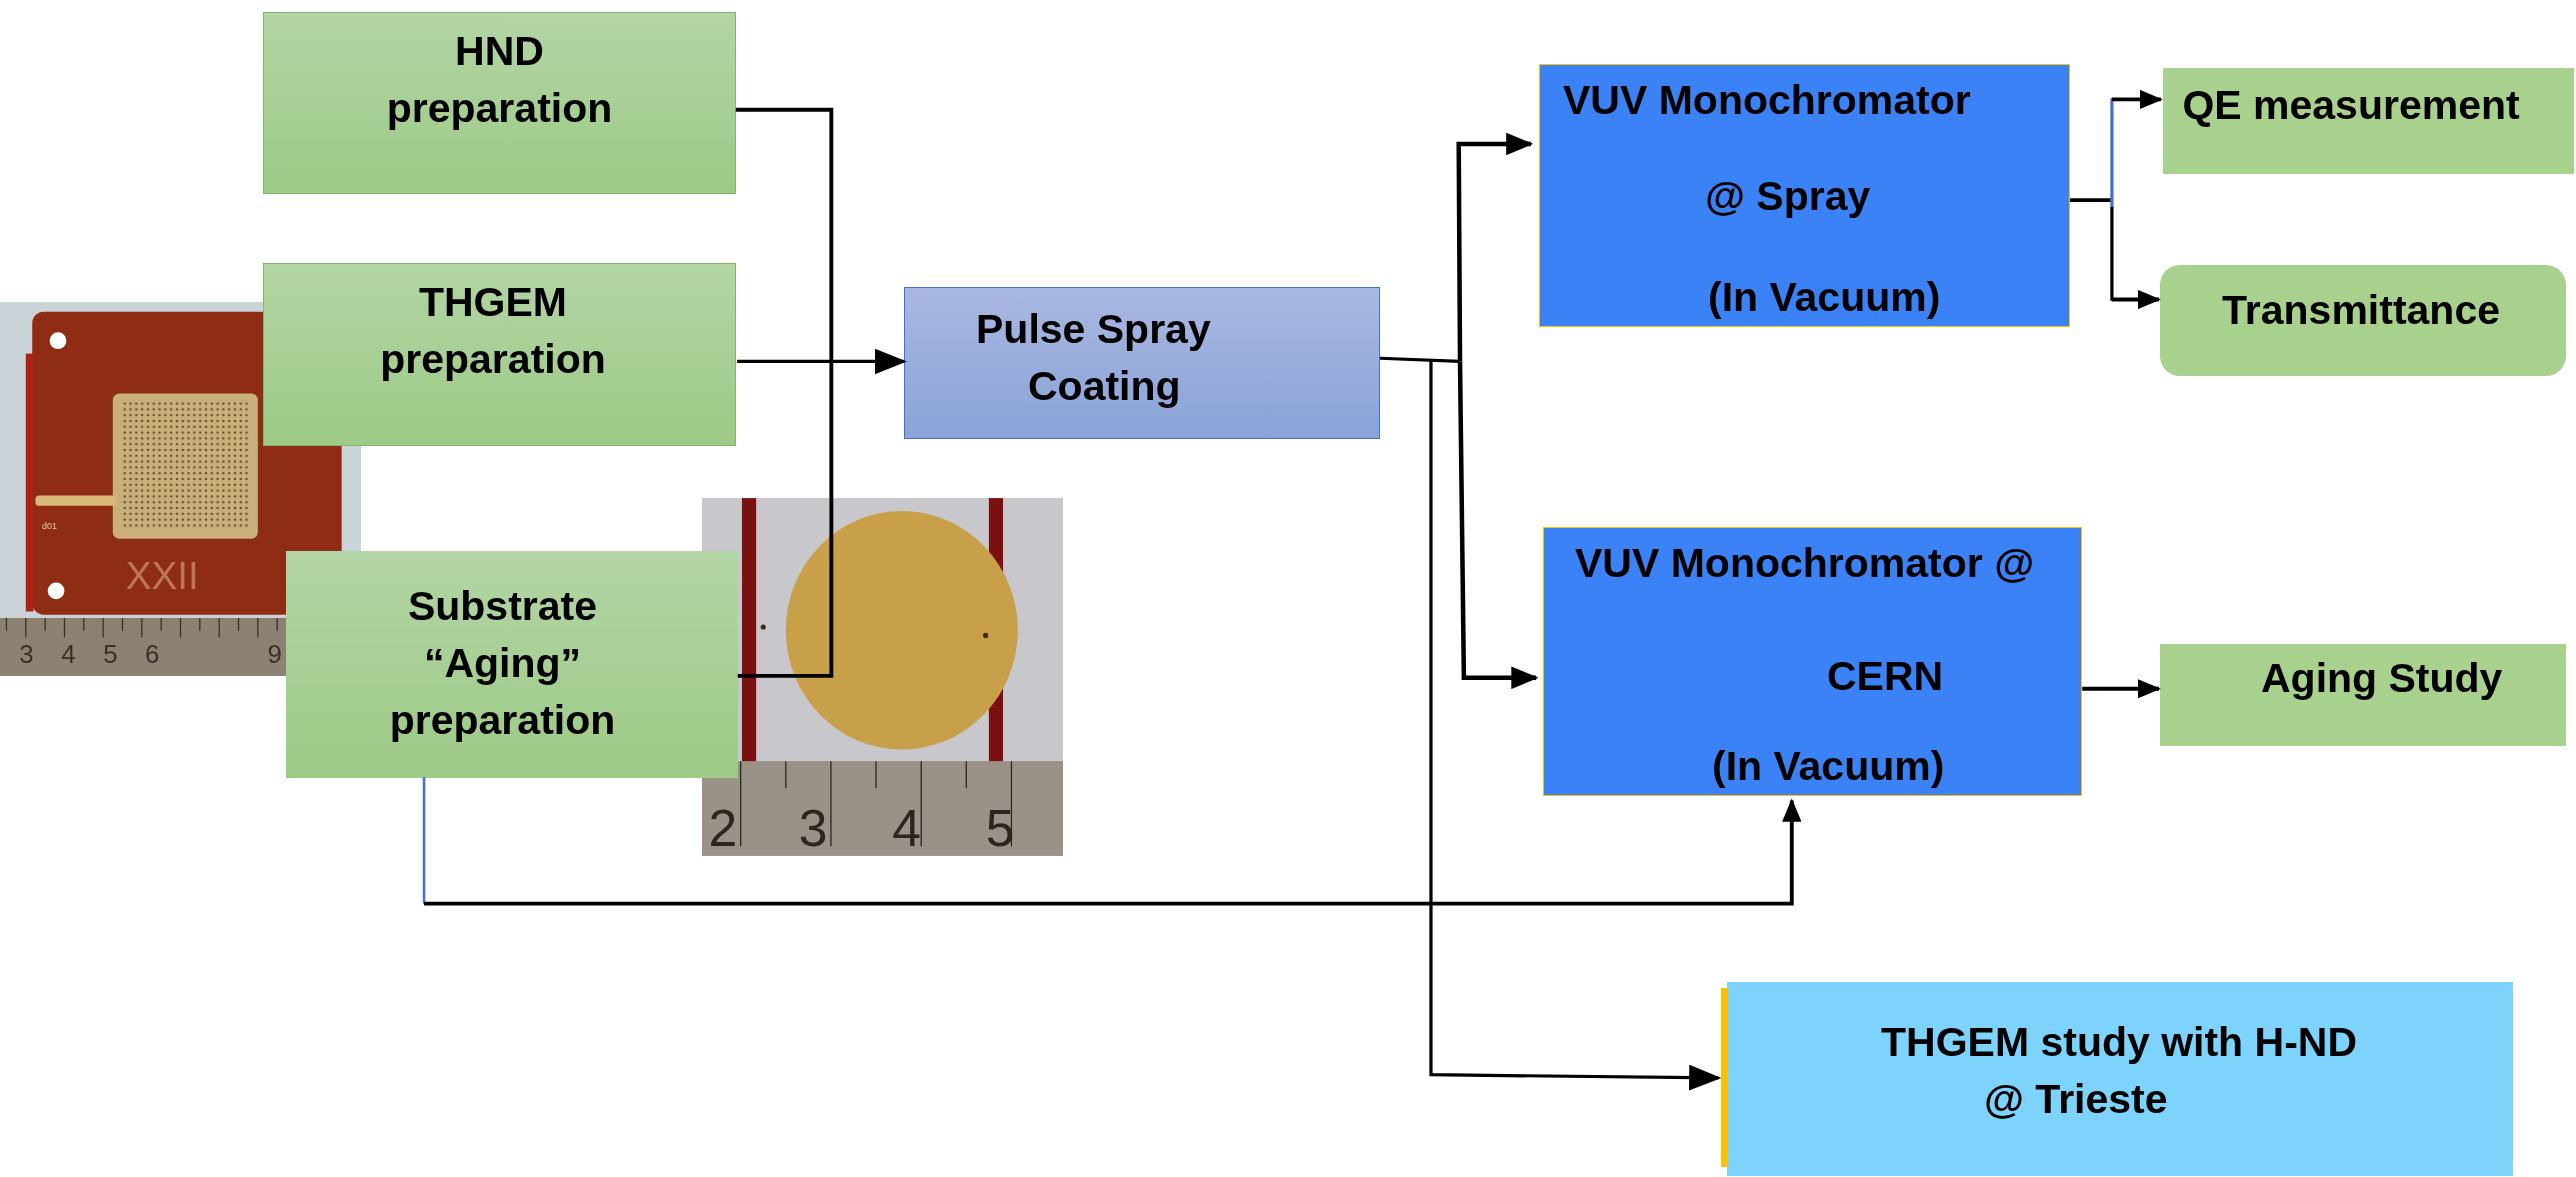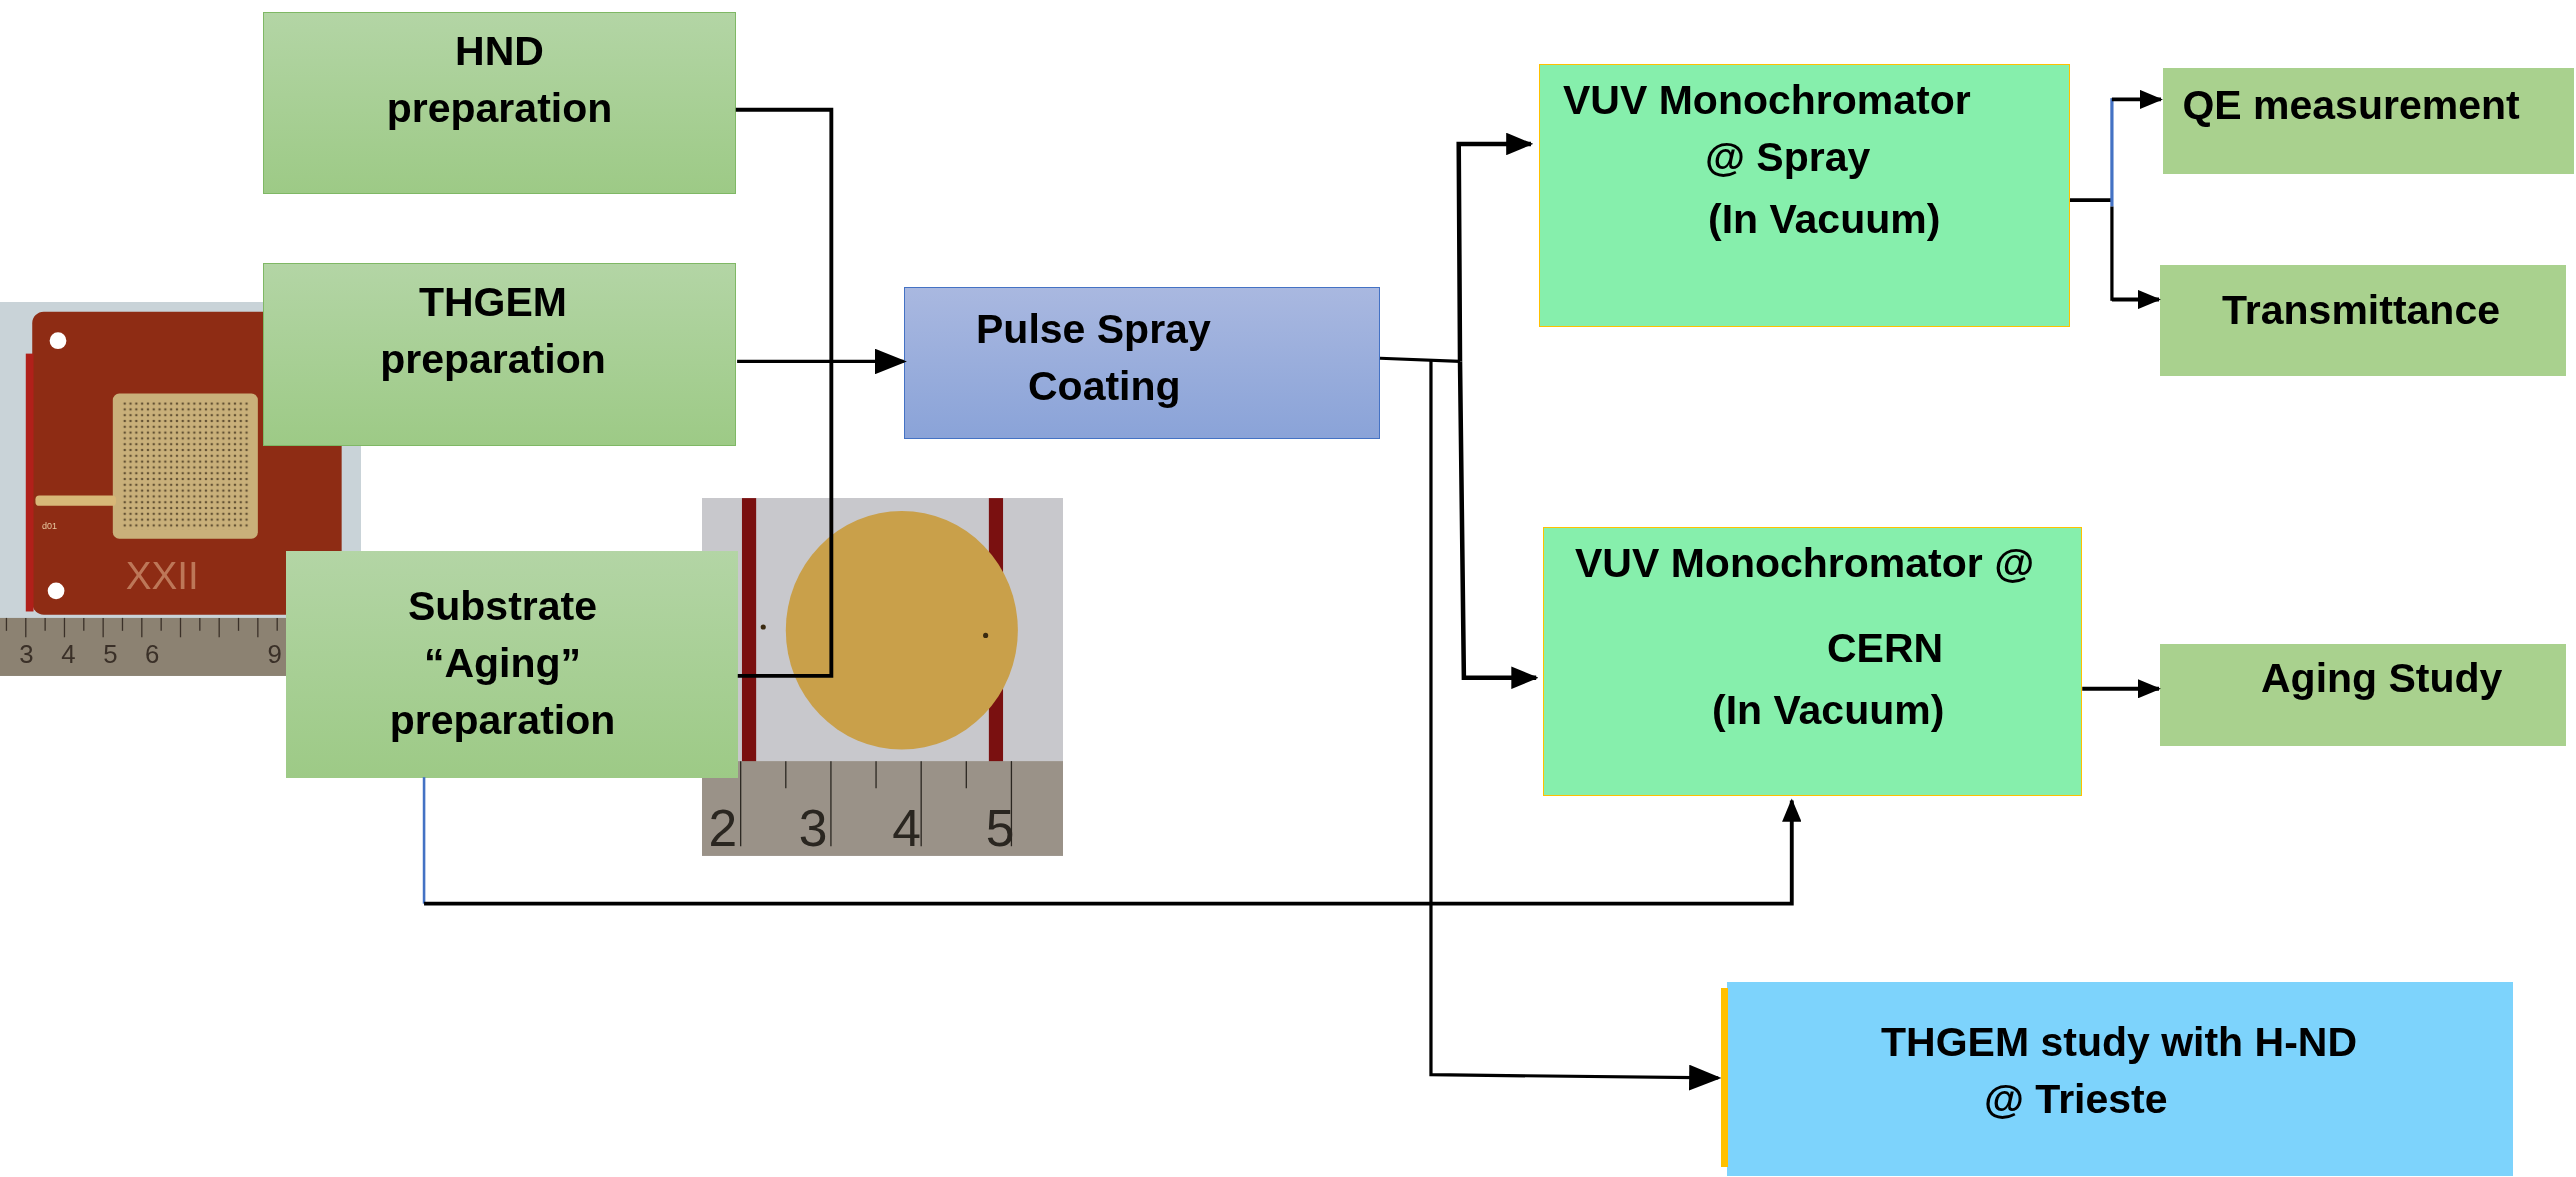--- a/index.html
+++ b/index.html
@@ -3,21 +3,21 @@
 <meta charset="utf-8">
 <style>
   html, body { margin:0; padding:0; background:#ffffff; }
   body { width:2576px; height:1178px; position:relative; overflow:hidden;
          font-family:"Liberation Sans", "DejaVu Sans", sans-serif; }
   .box { position:absolute; box-sizing:border-box; display:flex; flex-direction:column;
          color:#000; font-weight:bold; }
   .green { background:linear-gradient(#b3d5a5, #9dca86); border:1.9px solid #7fb865; }
   .green-flat { background:#a9d18e; }
   .blue { background:linear-gradient(#a9b8e0, #8aa3d8); border:1.9px solid #4472c4; }
-  .orange { background:#86efac; border:1.9px solid #ffc000; }
+  .orange { background:#3b82f6; border:1.9px solid #ffc000;justify-content:space-between; }
   .yellow { background:#7dd3fc; }
   .lbl { font-size:41px; line-height:57px; white-space:pre; }
   .photo { position:absolute; overflow:hidden; }
   svg.wires { position:absolute; left:0; top:0; }
 </style>
 </head>
 <body>
 
 <div class="photo" style="left:0; top:302px; width:361px; height:374px; background:#c9d3d8;">
   <svg width="361" height="374" viewBox="0 0 560 580">
@@ -113,21 +113,21 @@
 <div class="box orange" style="left:1543px; top:527px; width:539px; height:269px; align-items:flex-start; padding-top:6.5px; padding-left:31px;">
   <span class="lbl">VUV Monochromator @</span>
   <span class="lbl" style="padding-left:252px;margin-top:28px;">CERN</span>
   <span class="lbl" style="padding-left:137px; margin-top:5.2px;">(In Vacuum)</span>
 </div>
 
 <div class="box green-flat" style="left:2163px; top:52px; width:411px; height:106px; align-items:flex-start; padding-top:9px; padding-left:19.4px;margin-top:16px;">
   <span class="lbl">QE measurement</span>
 </div>
 
-<div class="box green-flat" style="left:2160px; top:265px; width:406px; height:111px; align-items:flex-start; padding-top:17px; padding-left:62px;">
+<div class="box green-flat" style="left:2160px; top:265px; width:406px; height:111px; align-items:flex-start; padding-top:17px; padding-left:62px;border-radius:20px;">
   <span class="lbl">Transmittance</span>
 </div>
 
 <div class="box green-flat" style="left:2160px; top:644px; width:406px; height:102px; align-items:flex-start; padding-top:6px; padding-left:101px;">
   <span class="lbl">Aging Study</span>
 </div>
 
 <div class="box yellow" style="left:1727px; top:982px; width:786px; height:194px; align-items:flex-start; padding-top:32px; padding-left:154px;">
   <span class="lbl">THGEM study with H-ND</span>
   <span class="lbl" style="padding-left:103px;">@ Trieste</span>

